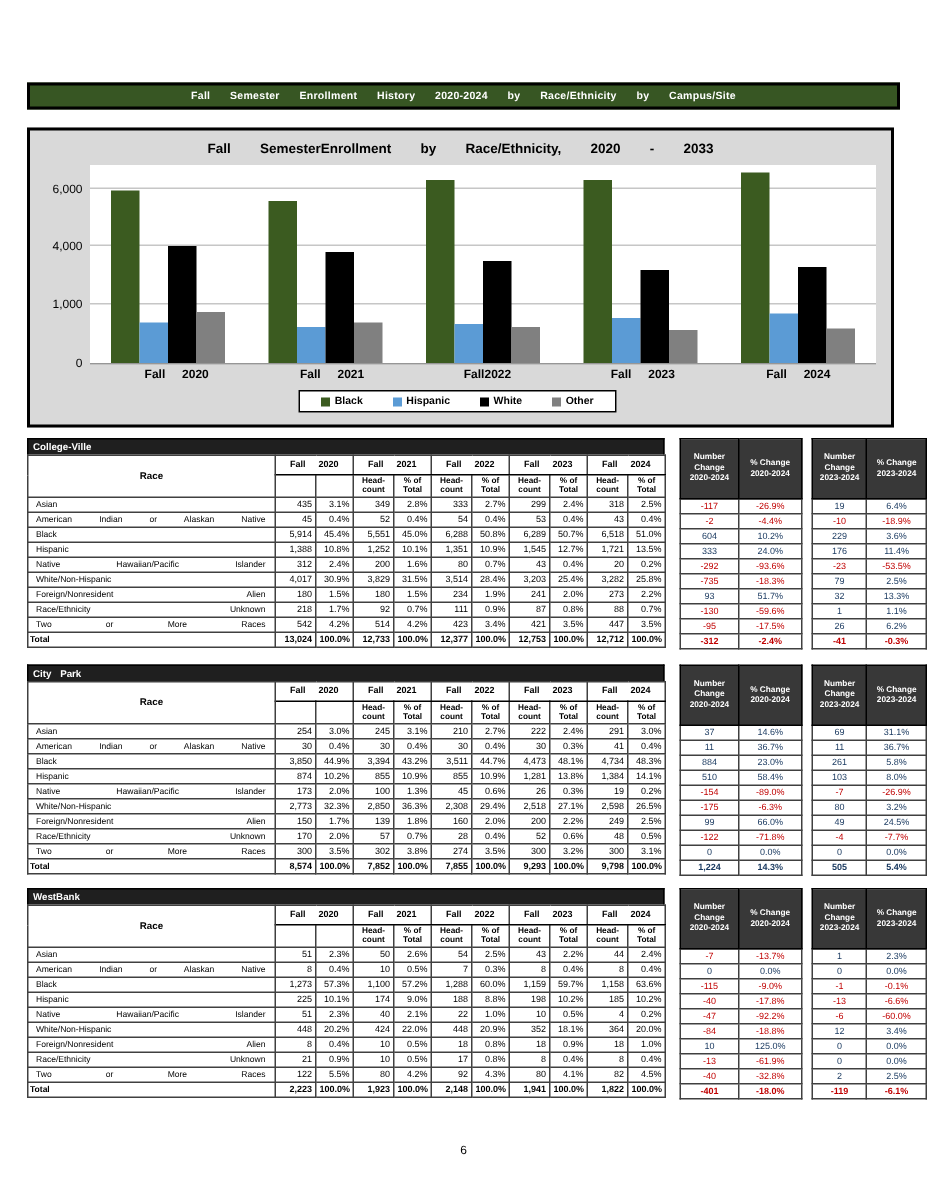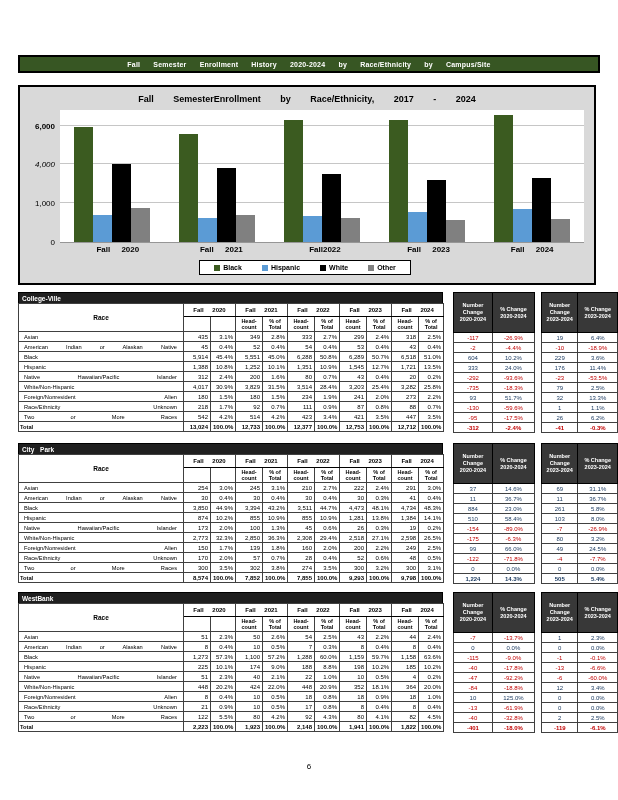--- a/index.html
+++ b/index.html
@@ -59,28 +59,28 @@
   .footer{position:absolute;top:762px;left:0;width:100%;text-align:center;font-size:8px;color:#000;}
 </style>
 </head>
 <body>
 
 <div class="banner">
   <span>Fall Semester Enrollment History 2020-2024 by Race/Ethnicity by Campus/Site</span>
 </div>
 
 <div class="chart-panel">
-  <div class="chart-title">Fall SemesterEnrollment by Race/Ethnicity, 2017 - 2024</div>
+  <div class="chart-title">Fall SemesterEnrollment by Race/Ethnicity, 2020 - 2033</div>
   <div class="chart-body">
     <div class="plot-row">
       <div class="ygutter" id="ygutter">
           <span class="ytick" style="bottom: 0px;">0</span>
           <span class="ytick" style="bottom: 38.8235px;">1,000</span>
-          <span class="ytick" style="bottom: 77.6471px; font-style: italic;">4,000</span>
-          <span class="ytick" style="bottom: 116.471px; font-weight: bold;">6,000</span>
+          <span class="ytick" style="bottom: 77.6471px;">4,000</span>
+          <span class="ytick" style="bottom: 116.471px;">6,000</span>
         </div>
       <div class="plot" id="plot">
           <div class="gridline" style="bottom: 116.471px;"></div>
           <div class="gridline" style="bottom: 77.6471px;"></div>
           <div class="gridline" style="bottom: 38.8235px;"></div>
         <div class="groups" id="groups">
             <div class="bargroup">
               <div class="bar" style="height: 114.801px; background: rgb(59, 91, 32);"></div>
               <div class="bar" style="height: 26.9435px; background: rgb(91, 155, 213);"></div>
               <div class="bar" style="height: 77.9771px; background: rgb(0, 0, 0);"></div>

